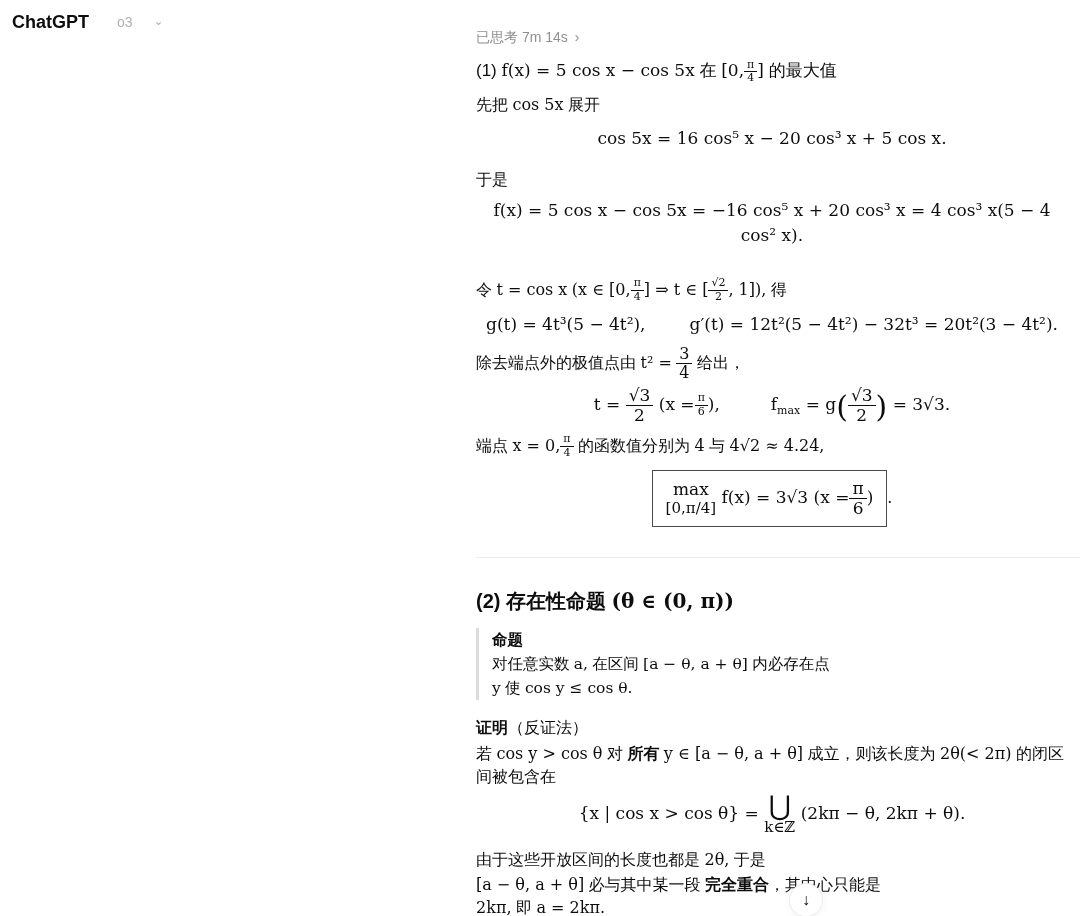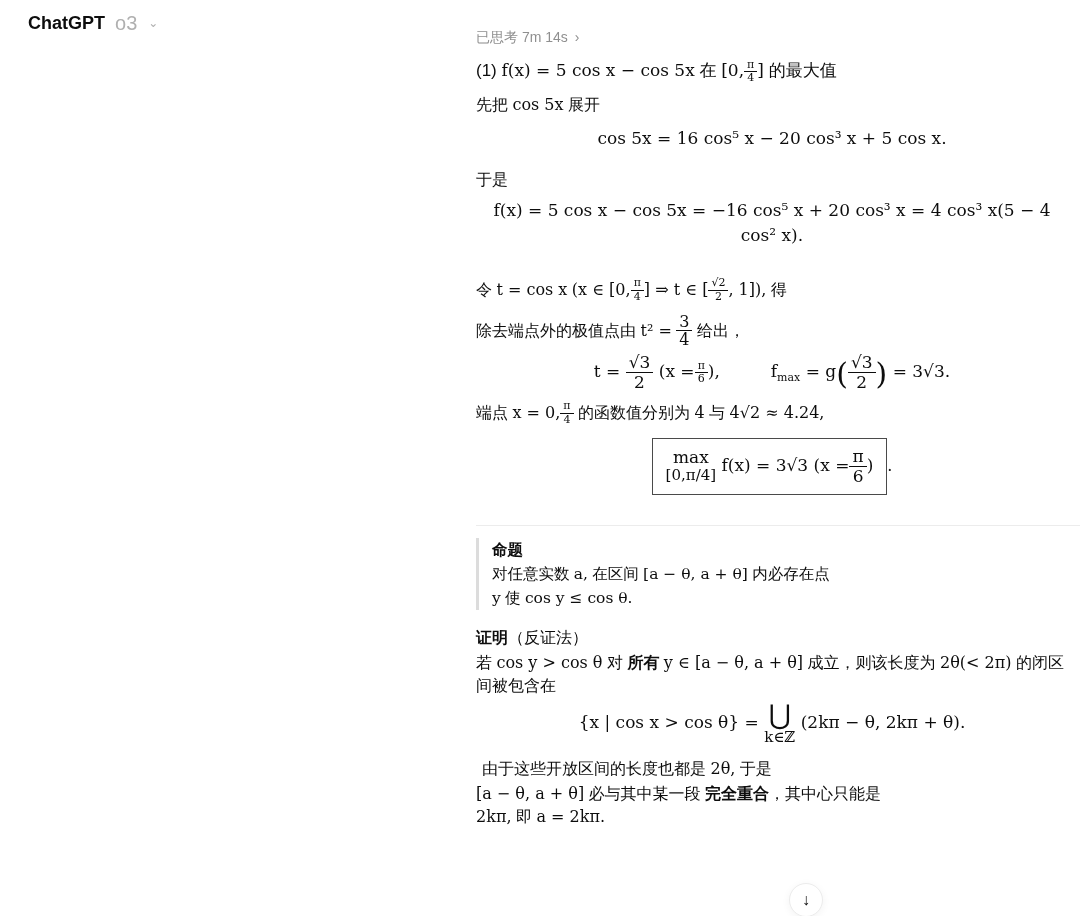--- a/index.html
+++ b/index.html
@@ -3,23 +3,23 @@
 <meta charset="utf-8">
 <style>
   html,body{margin:0;padding:0;}
   body{
     width:1080px;height:916px;position:relative;overflow:hidden;
     background:#ffffff;color:#0d0d0d;
     font-family:"Liberation Sans","DejaVu Sans",sans-serif;
     font-size:16px;line-height:1.45;
   }
   
-  .topbar{position:absolute;left:28px;top:9px;display:flex;align-items:center;gap:10px;cursor:pointer;}
+  .topbar{position:absolute;left:12px;top:9px;display:flex;align-items:center;gap:20px;cursor:pointer;}
   .topbar .app{font-size:18px;font-weight:600;color:#0d0d0d;}
-  .topbar .model{font-size:20px;font-weight:400;color:#b0b0b0;}
+  .topbar .model{font-size:14px;font-weight:400;color:#b0b0b0;margin-left:8px;}
   .topbar .chev{font-size:12px;color:#b0b0b0;margin-left:1px;}
 
   
   .content{position:absolute;left:476px;top:24px;width:592px;}
 
   .thought{display:flex;align-items:center;gap:7px;font-size:14px;color:#8f8f8f;cursor:pointer;}
   .thought .tchev{font-size:14px;color:#8f8f8f;}
 
   .m{font-family:"DejaVu Serif","Liberation Serif",serif;}
   .disp{font-family:"DejaVu Serif","Liberation Serif",serif;text-align:center;font-size:17px;}
@@ -89,20 +89,23 @@
 
   <div class="disp" style="margin-top:7px;">f(x) = 5 cos x − cos 5x = −16 cos⁵ x + 20 cos³ x = 4 cos³ x(5 − 4 cos² x).</div>
 
   <p style="margin-top:30px;">
     <span>令</span>
     <span class="m">t = cos x</span>
     <span class="m">(x ∈ [0,</span><span class="frac sm"><span class="num">π</span><span class="den">4</span></span><span class="m">] ⇒ t ∈ [</span><span class="frac sm"><span class="num">√2</span><span class="den">2</span></span><span class="m">, 1]),</span>
     <span>得</span>
   </p>
 
+  <div class="disp" style="margin-top:8px;">
+    <span>g(t) = 4t³(5 − 4t²),</span><span style="display:inline-block;width:44px;"></span><span>g′(t) = 12t²(5 − 4t²) − 32t³ = 20t²(3 − 4t²).</span>
+  </div>
 
   <p style="margin-top:9px;">
     <span>除去端点外的极值点由</span>
     <span class="m">t² =</span>
     <span class="frac"><span class="num">3</span><span class="den">4</span></span>
     <span>给出，</span>
   </p>
 
   <div class="disp" style="margin-top:4px;">
     <span>t =</span>
@@ -130,20 +133,25 @@
           <span class="base">max</span>
           <span class="under">[0,π/4]</span>
         </span>
       <span>f(x) = 3√3</span>
       <span>(x =</span><span class="frac"><span class="num">π</span><span class="den">6</span></span><span>)</span>
     </span><span class="m">.</span>
   </div>
 
   <hr class="divider" style="margin-top:30px;">
 
+  <h3 class="h2" style="margin-top:29px;">
+    <span>(2)</span>
+    <span>存在性命题</span>
+    <span class="m">(θ ∈ (0, π))</span>
+  </h3>
 
   <div class="quote" style="margin-top:12px;">
     <b>命题</b><br>
     <span>对任意实数</span>
     <span class="m">a,</span>
     <span>在区间</span>
     <span class="m">[a − θ, a + θ]</span>
     <span>内必存在点</span><br>
     <span class="m">y</span>
     <span>使</span>
@@ -167,21 +175,21 @@
 
   <div class="disp" style="margin-top:6px;">
     <span>{x | cos x &gt; cos θ} =</span>
     <span class="munder">
         <span class="cup">⋃</span>
         <span class="under">k∈ℤ</span>
       </span>
     <span>(2kπ − θ, 2kπ + θ).</span>
   </div>
 
-  <p style="margin-top:12px;margin-left:6px;">
+  <p style="margin-top:12px;">
     <span>由于这些开放区间的长度也都是</span>
     <span class="m">2θ,</span>
     <span>于是</span>
   </p>
 
   <p style="margin-top:2px;">
     <span class="m">[a − θ, a + θ]</span>
     <span>必与其中某一段</span>
     <b>完全重合</b><span>，其中心只能是</span>
   </p>

